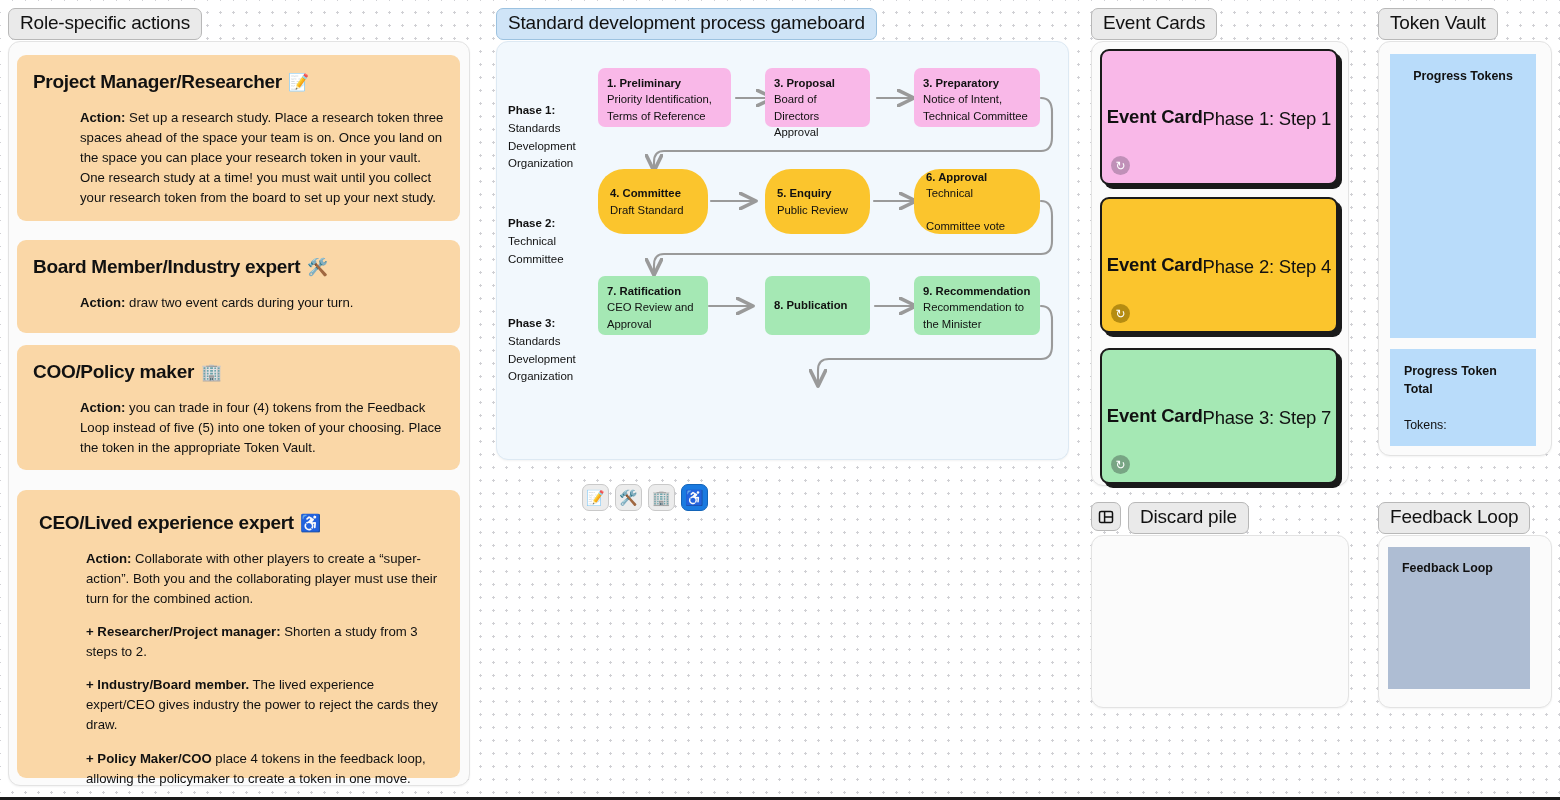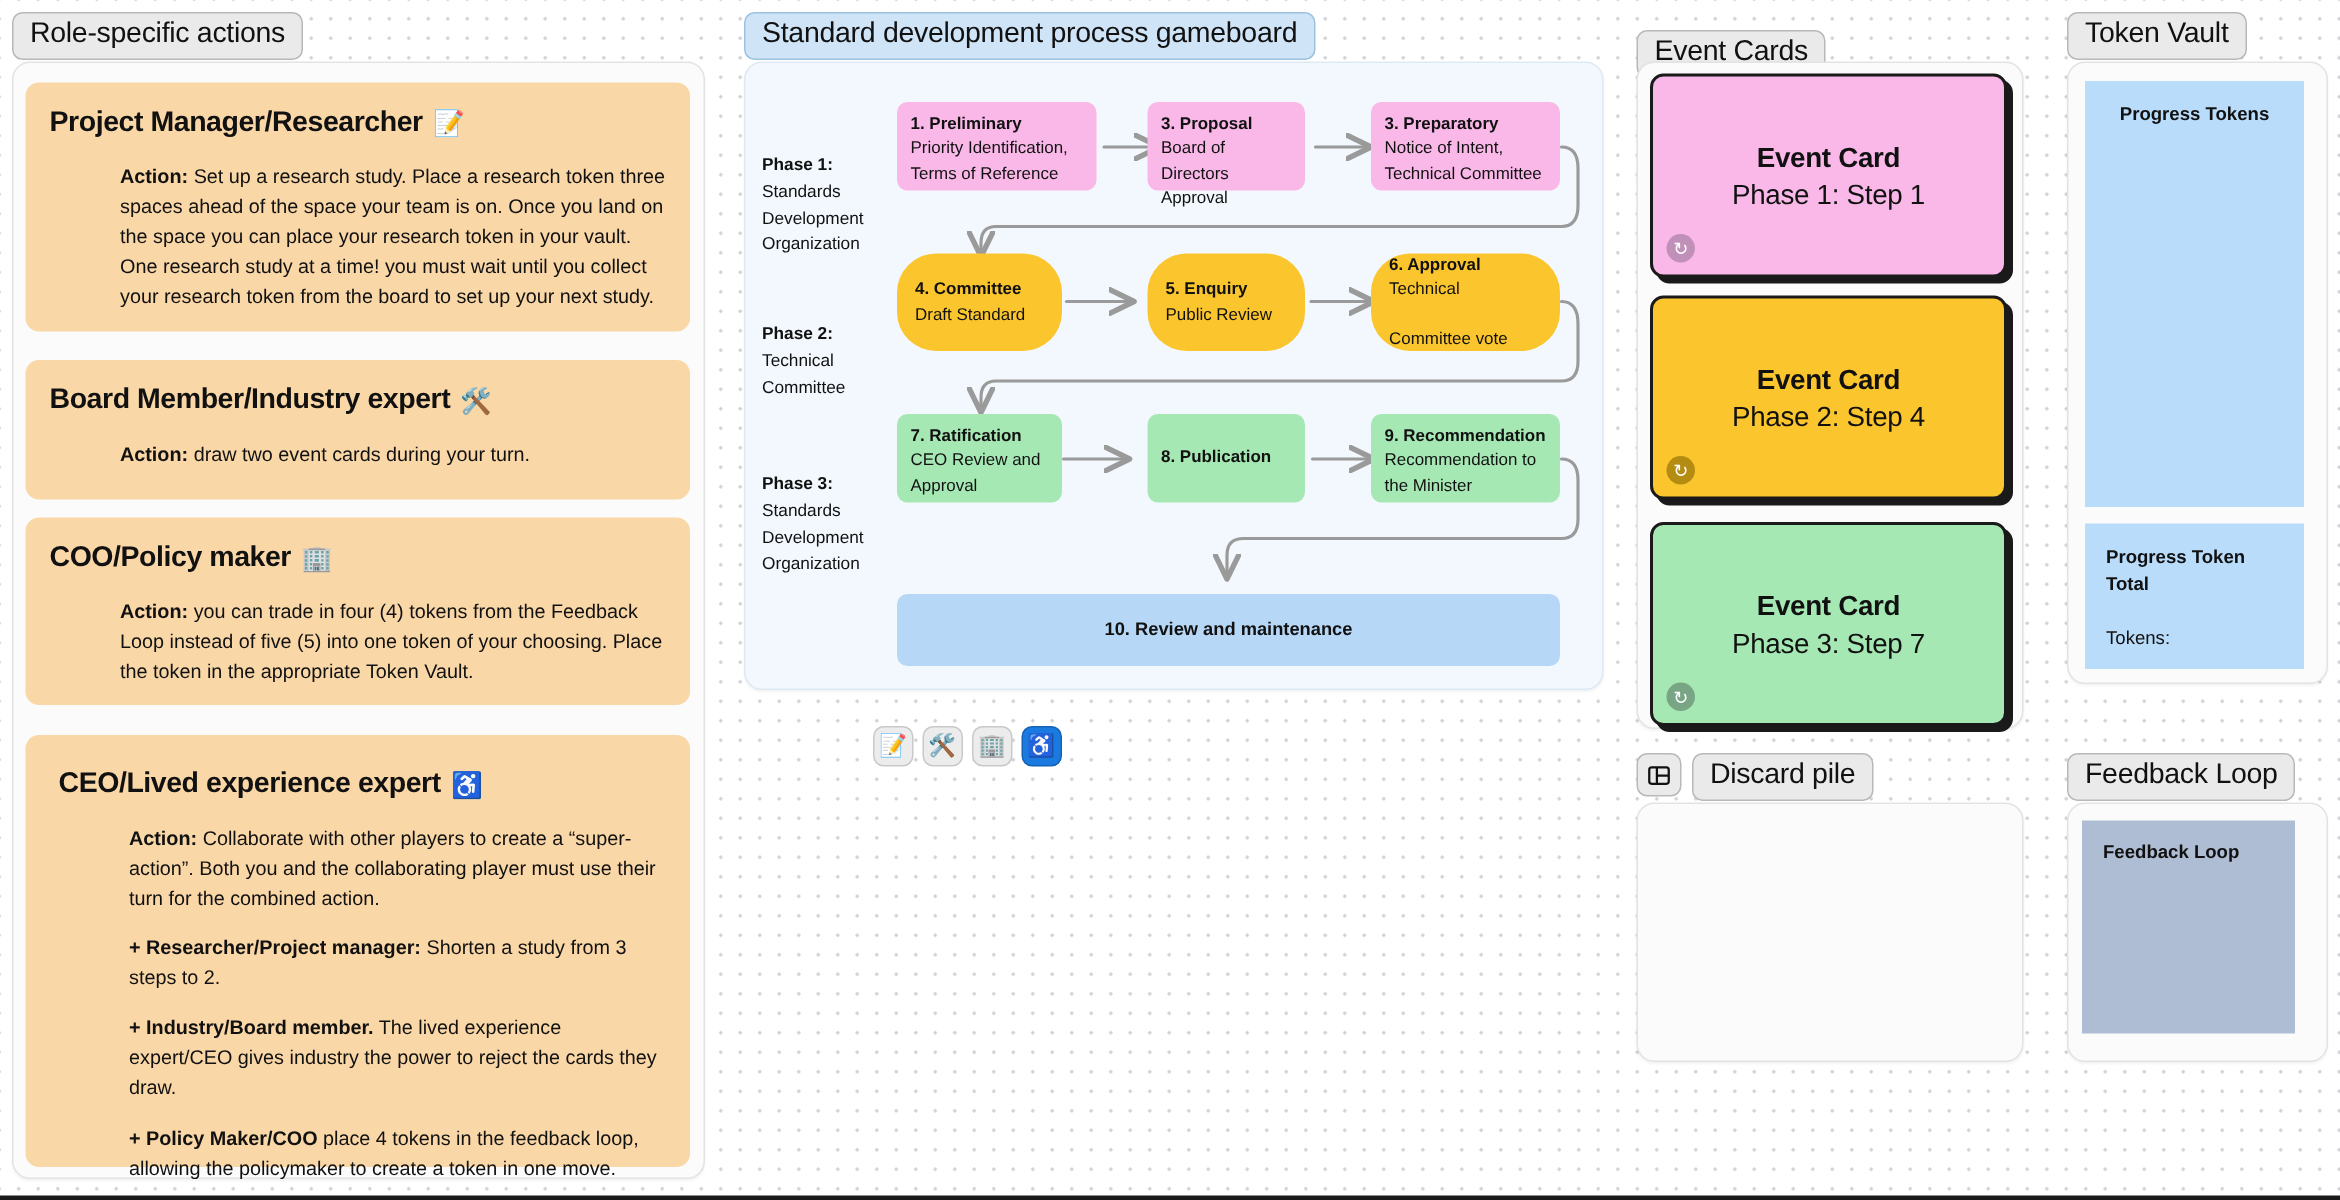--- a/index.html
+++ b/index.html
@@ -104,21 +104,21 @@
     font-size: 15px; line-height: 1;
   }
   .tok.sel { background: #1a7ae0; border-color: #1364b8; }
 
   
   .event-card {
     position: absolute;
     border: 2px solid #1a1a1a;
     border-radius: 9px;
     box-shadow: 4px 4px 0 #1a1a1a;
-    display: flex; flex-direction: column;
+    display: flex; flex-direction: row;
     align-items: center; justify-content: center;
   }
   .ec-title { font-size: 18.5px; font-weight: bold; color: #111; letter-spacing: -0.2px; }
   .ec-sub   { font-size: 18.5px; color: #111; letter-spacing: -0.2px; margin-top: 3px; }
   .ec-refresh {
     position: absolute; left: 9px; bottom: 8px;
     width: 19px; height: 19px; border-radius: 50%;
     display: flex; align-items: center; justify-content: center;
     font-size: 12px; color: #fff;
   }
@@ -273,40 +273,37 @@
   </div>
   <div class="step-box green" style="left:765px; top:276px; width:105px; height:59px; display:flex; align-items:center;">
     <span class="hd">8. Publication</span>
   </div>
   <div class="step-box green" style="left:914px; top:276px; width:126px; height:59px;">
     <span class="hd">9. Recommendation</span>
     <span>Recommendation to</span><br>
     <span>the Minister</span>
   </div>
 
-  <div class="step-box bluewide" style="left:598px; top:396px; width:442px; height:48px;">
-    <span>10. Review and maintenance</span>
-  </div>
 
   <div class="token-strip" style="left:582px; top:484px;">
     <div class="tok">
         <span>📝</span>
       </div>
     <div class="tok">
         <span>🛠️</span>
       </div>
     <div class="tok">
         <span>🏢</span>
       </div>
     <div class="tok sel">
         <span style="color:#fff;">♿</span>
       </div>
   </div>
 
-  <div class="pill" style="left:1091px; top:20px;">Event Cards</div>
+  <div class="pill" style="left:1091px; top:8px;">Event Cards</div>
   <div class="frame" style="left:1091px; top:41px; width:258px; height:445px;"></div>
 
   <div class="event-card" style="left:1100px; top:49px; width:238px; height:136px; background:#f9b8e8;">
     <div class="ec-title">Event Card</div>
     <div class="ec-sub">Phase 1: Step 1</div>
     <div class="ec-refresh" style="background:#c090b8;">↻</div>
   </div>
 
   <div class="event-card" style="left:1100px; top:197px; width:238px; height:136px; background:#fbc52d;">
     <div class="ec-title">Event Card</div>

